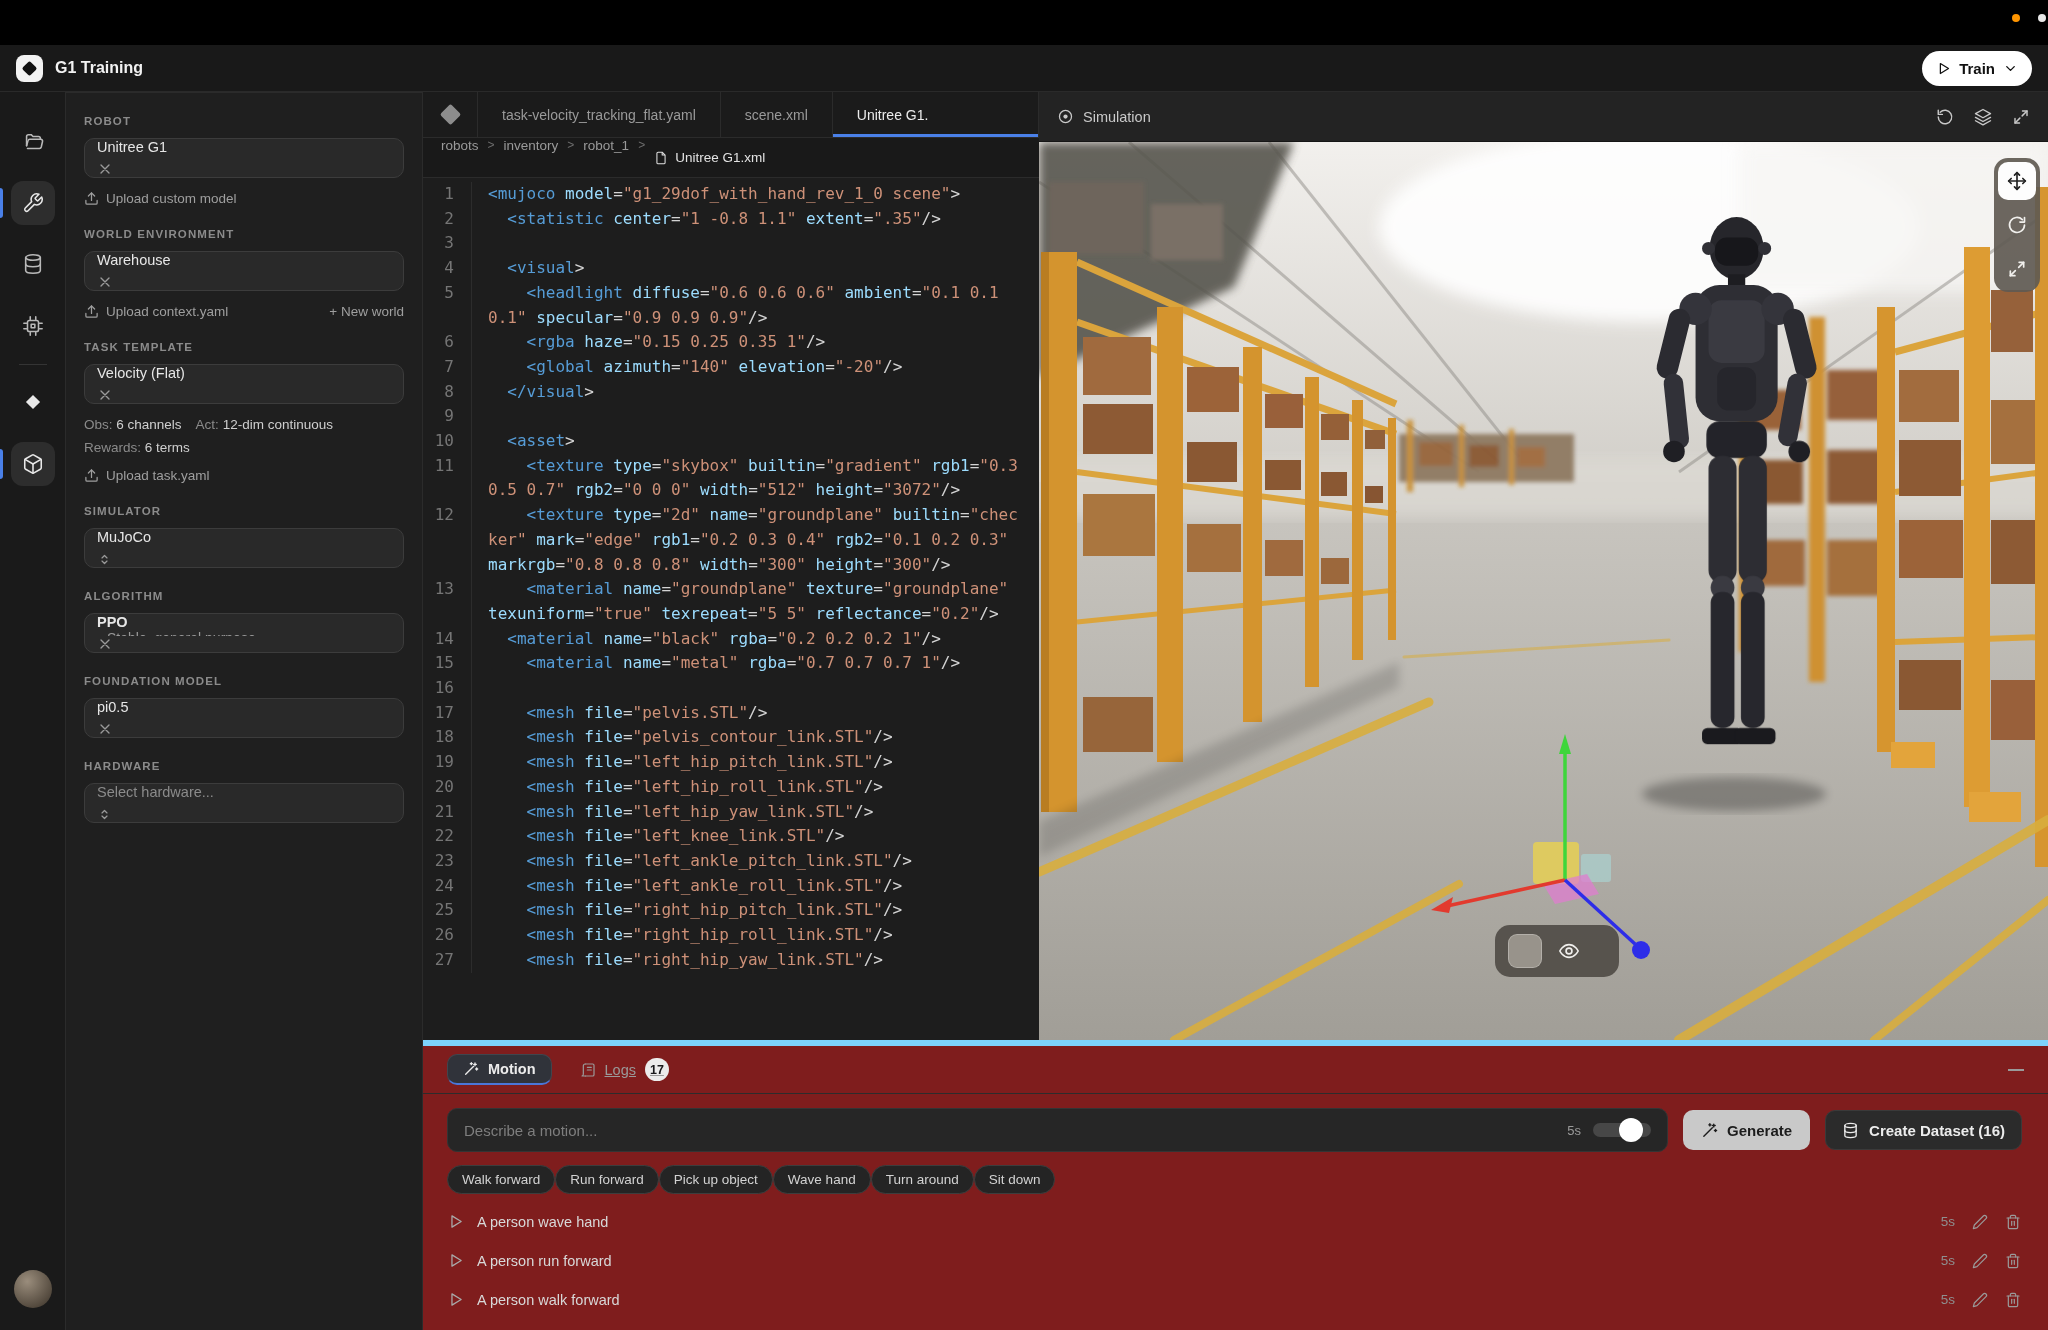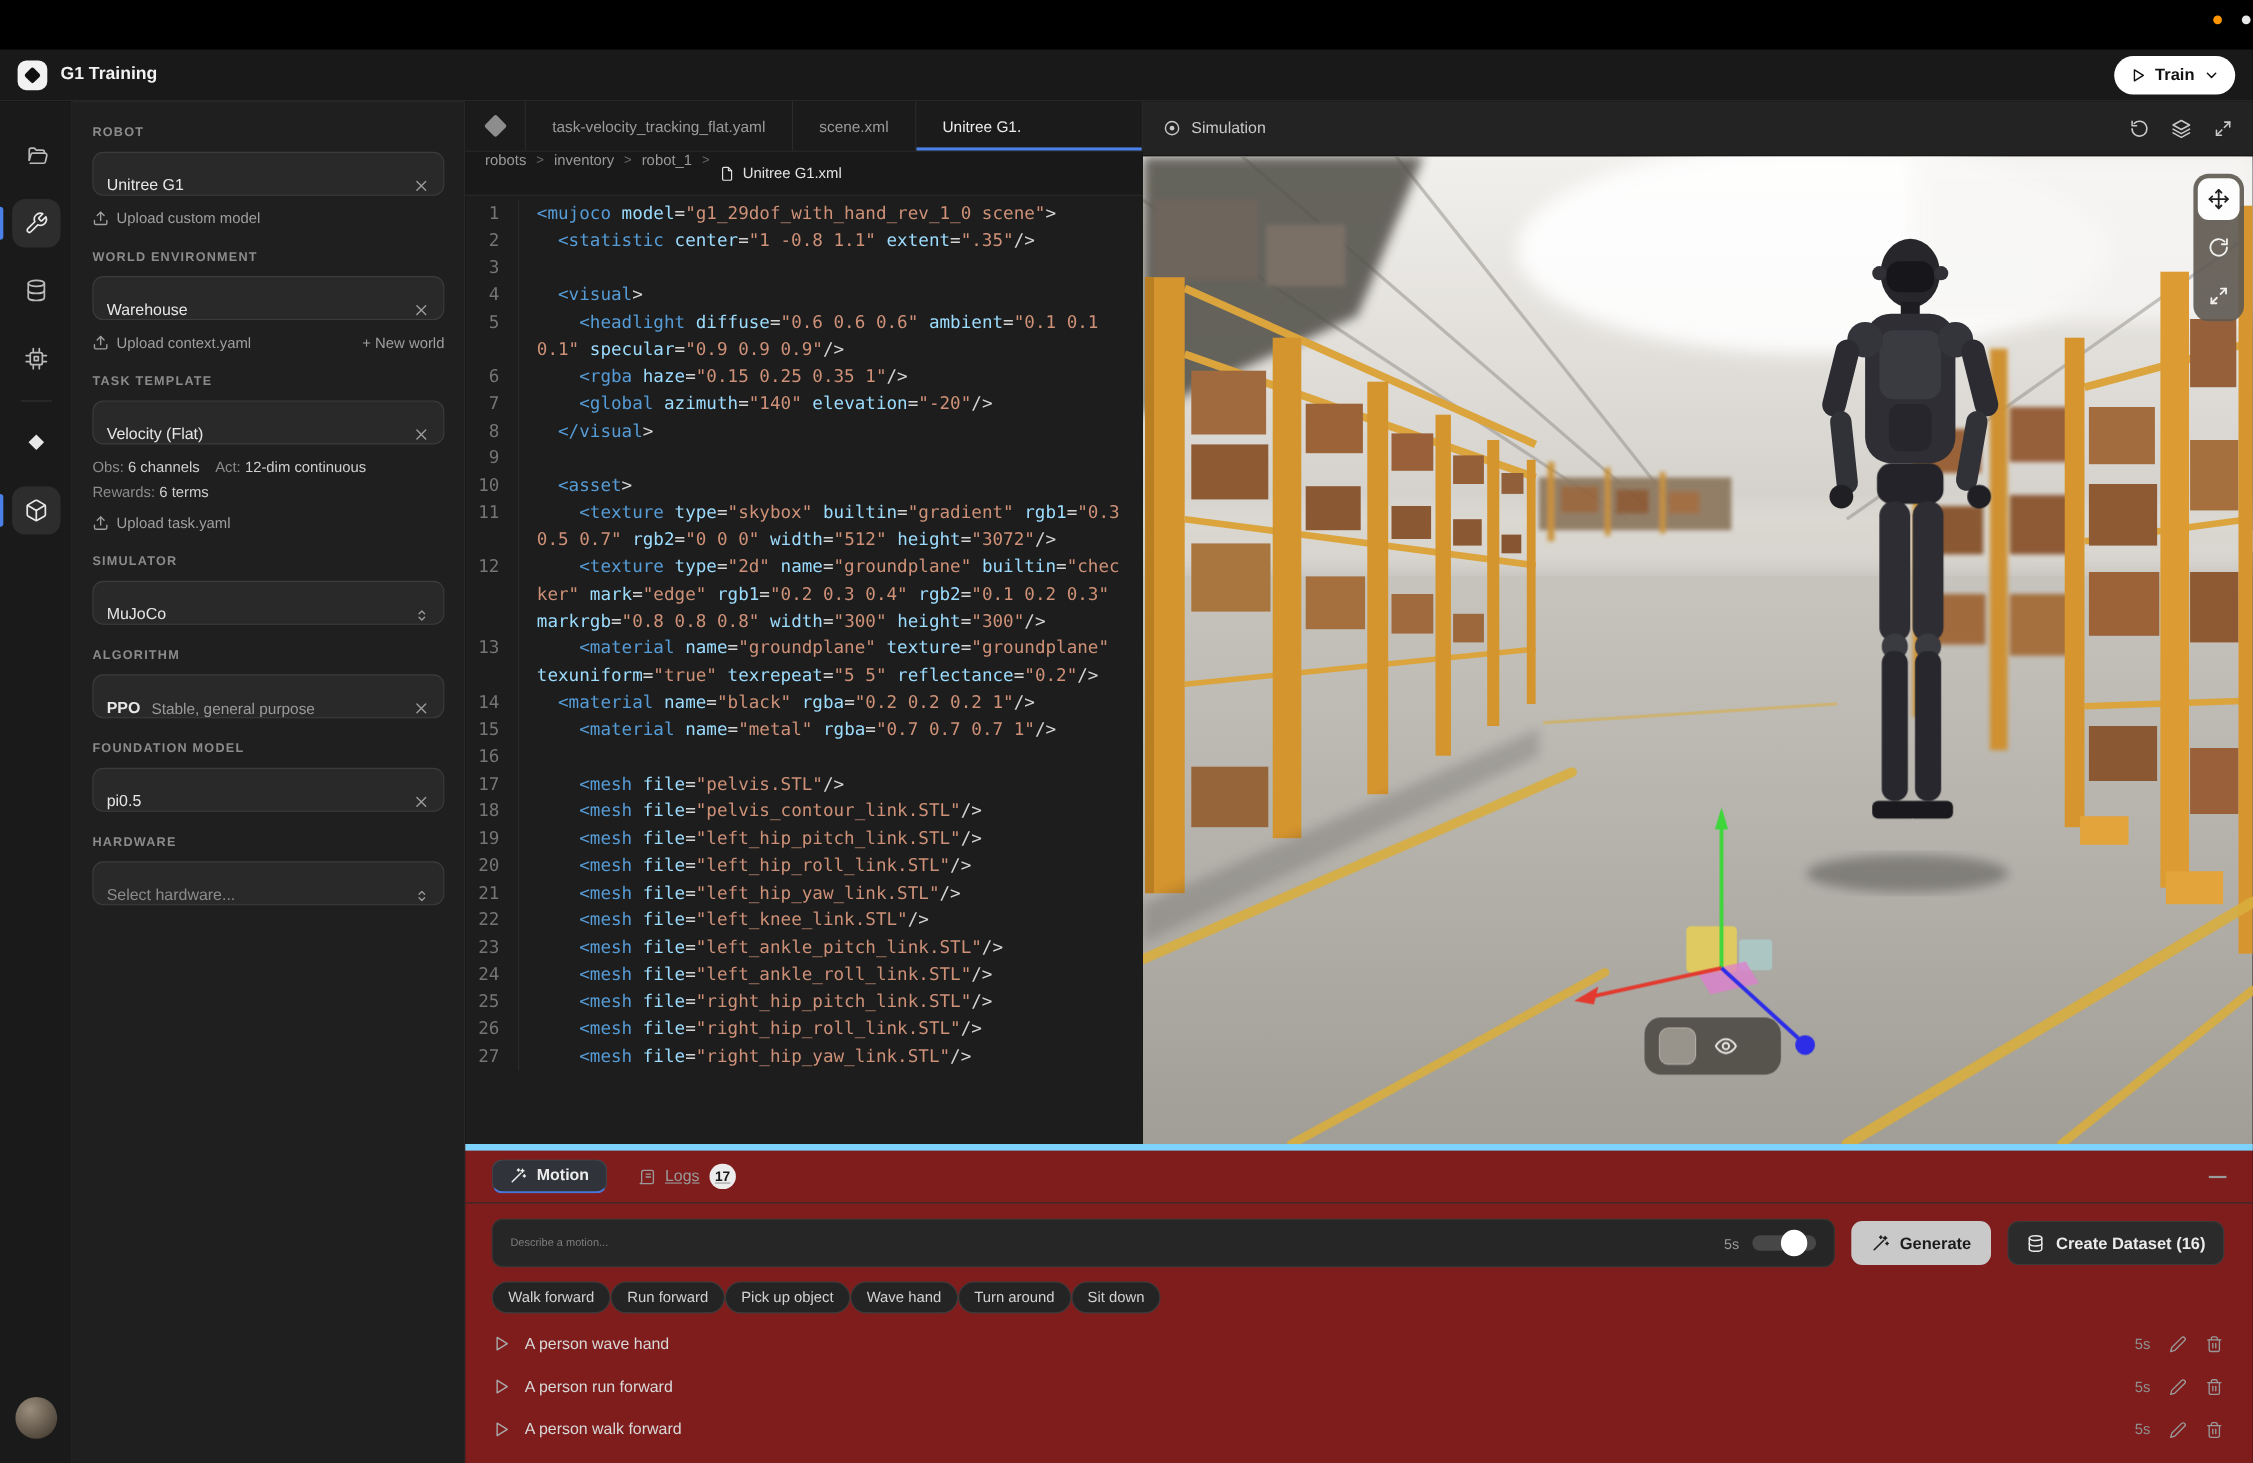--- a/index.html
+++ b/index.html
@@ -27,21 +27,21 @@
   .rail-divider { position:absolute; left:19px; width:28px; height:1px; background:#343434; }
   .avatar { position:absolute; left:14px; bottom:22px; width:38px; height:38px; border-radius:50%;
     background:radial-gradient(circle at 35% 30%, #9a8d7c, #564c40 70%, #352e26); cursor:pointer; }
   
   .config { position:absolute; left:66px; top:92px; bottom:0; width:357px; background:#1f1f1f;
     border-right:1px solid #2b2b2b; padding:0 18px; overflow:hidden; }
   .cfg-heading { font-size:12px; letter-spacing:1.3px; color:#9a9a9a; font-weight:700; padding:18px 0 13px; }
   .cfg-div { margin:0 -18px; height:1px; background:#2b2b2b; }
   .sec-label { font-size:11.5px; letter-spacing:1.1px; color:#8b8b8b; font-weight:700; margin-top:22px; }
   .field { margin-top:11px; height:40px; background:#292929; border:1px solid #3c3c3c; border-radius:10px;
-    display:flex; align-items:flex-end; padding:0 12px; font-size:14.5px; color:#e6e6e6; cursor:pointer; }
+    display:flex; align-items:flex-start; padding:0 12px; font-size:14.5px; color:#e6e6e6; cursor:pointer;flex-direction:column; }
   .field .grow { flex:1; min-width:0; white-space:nowrap; overflow:hidden; }
   .field .muted { color:#8b8b8b; }
   .field .desc { color:#9a9a9a; margin-left:10px; font-size:14px; }
   .icon-btn { color:#9a9a9a; display:flex; align-items:center; cursor:pointer; }
   .linkrow { margin-top:13px; display:flex; align-items:center; gap:8px; font-size:13.5px; color:#9f9f9f; }
   .linkrow .spacer { flex:1; }
   .link { display:flex; align-items:center; gap:7px; cursor:pointer; color:#9f9f9f; }
   .statline { margin-top:13px; font-size:13.5px; color:#8b8b8b; }
   .statline b { color:#cfcfcf; font-weight:400; }
   .statline .gap { display:inline-block; width:14px; }
@@ -93,21 +93,21 @@
     border-bottom:2px solid #4a76d8; border-radius:10px; padding:6px 15px; color:#ececec;
     font-size:14.5px; font-weight:600; cursor:pointer; }
   .logs-tab { display:flex; align-items:center; gap:9px; color:#9a9a9a; font-size:14.5px; cursor:pointer;text-decoration:underline; }
   .badge { min-width:23px; height:23px; border-radius:12px; background:#ececec; color:#18181b;
     font-size:12.5px; font-weight:700; display:flex; align-items:center; justify-content:center; padding:0 5px; }
   .minimize { margin-left:auto; width:16px; height:2px; background:#9a9a9a; cursor:pointer; }
   .input-row { display:flex; align-items:center; gap:15px; margin:14px 26px 0 24px; }
   .motion-input { flex:1; height:44px; background:#262626; border:1px solid #343434; border-radius:10px;
     display:flex; align-items:center; padding:0 16px; gap:12px; }
   .motion-input input { flex:1; background:transparent; border:none; outline:none; color:#e4e4e4;
-    font-size:10px; font-family:"Liberation Sans", sans-serif; }
+    font-size:15px; font-family:"Liberation Sans", sans-serif; }
   .motion-input input::placeholder { color:#7e7e7e; }
   .dur-label { color:#9a9a9a; font-size:13px; }
   .slider { width:58px; height:14px; border-radius:8px; background:#474747; position:relative; cursor:pointer; }
   .slider .knob { position:absolute; top:-5px; left:26px; width:24px; height:24px; border-radius:50%; background:#fff; }
   .gen-btn { height:40px; background:#c9c9c9; color:#1c1c1c; border-radius:10px; display:flex;
     align-items:center; gap:9px; padding:0 18px; font-size:15px; font-weight:600; cursor:pointer; }
   .cds-btn { height:40px; background:#2b2b2b; border:1px solid #3a3a3a; color:#ececec; border-radius:10px;
     display:flex; align-items:center; gap:10px; padding:0 16px; font-size:15px; font-weight:600; cursor:pointer; }
   .chips { display:flex; margin:13px 24px 0; }
   .chip { border:1px solid #3d3d3d; background:#242424; border-radius:16px; padding:6px 14px;

